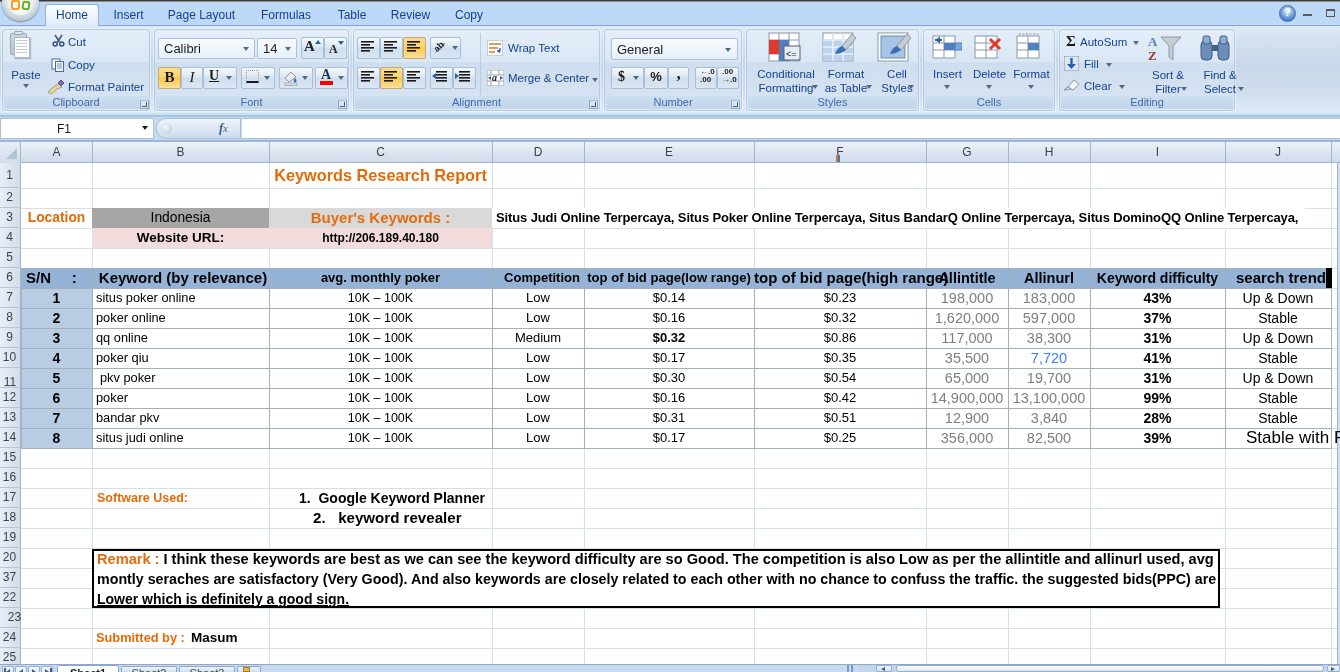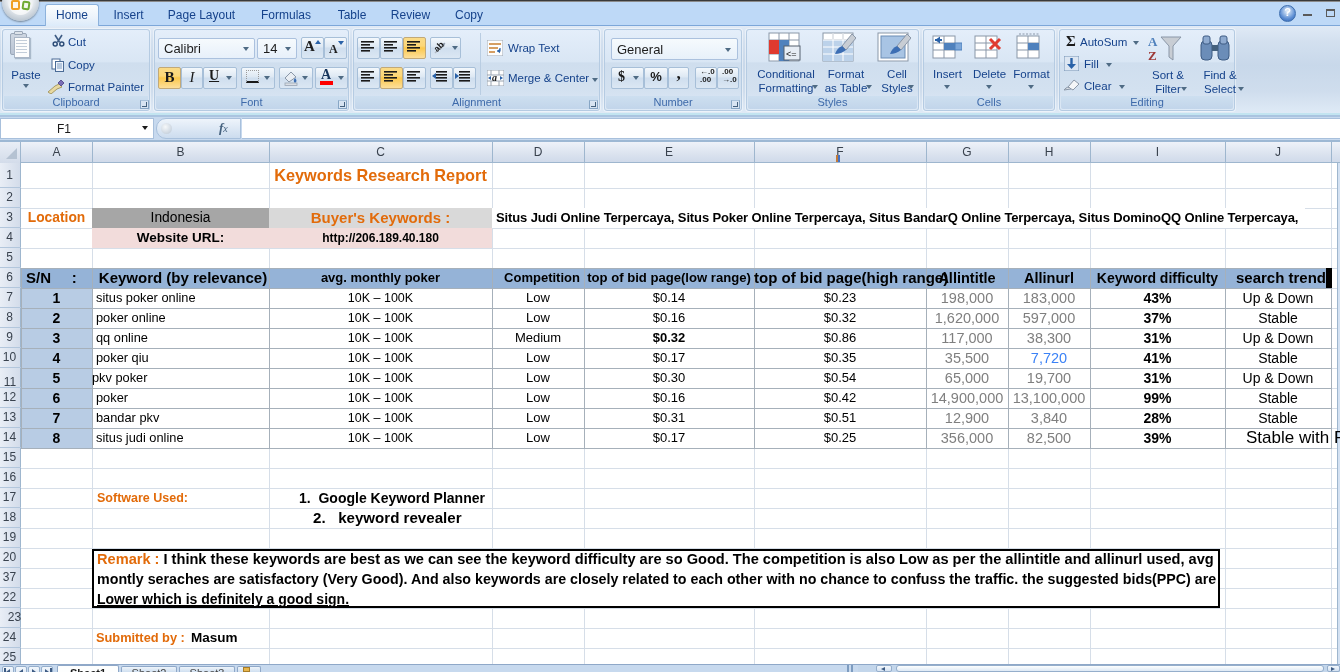--- a/index.html
+++ b/index.html
@@ -516,21 +516,21 @@
 <div class="tx " style="left:92px;top:348px;width:177px;line-height:20px;font-size:12.8px;padding-left:4px">poker qiu</div>
 <div class="tx c" style="left:269px;top:348px;width:223px;line-height:20px;font-size:12.5px;">10K – 100K</div>
 <div class="tx c" style="left:492px;top:348px;width:92px;line-height:20px;font-size:13px;">Low</div>
 <div class="tx c" style="left:584px;top:348px;width:170px;line-height:20px;font-size:13px;">$0.17</div>
 <div class="tx c" style="left:754px;top:348px;width:172px;line-height:20px;font-size:13px;">$0.35</div>
 <div class="tx c" style="left:926px;top:348px;width:82px;line-height:20px;font-size:14.5px;color:#7f7f7f">35,500</div>
 <div class="tx c" style="left:1008px;top:348px;width:82px;line-height:20px;font-size:14.5px;color:#3b82f6">7,720</div>
 <div class="tx c b" style="left:1090px;top:348px;width:135px;line-height:20px;font-size:14px;">41%</div>
 <div class="tx c" style="left:1225px;top:348px;width:106px;line-height:20px;font-size:14px;">Stable</div>
 <div class="tx c b" style="left:21px;top:368px;width:71px;line-height:20px;font-size:14px;">5</div>
-<div class="tx " style="left:92px;top:368px;width:177px;line-height:20px;font-size:12.8px;padding-left:0">pkv poker</div>
+<div class="tx " style="left:92px;top:368px;width:177px;line-height:20px;font-size:12.8px;padding-left:8px">pkv poker</div>
 <div class="tx c" style="left:269px;top:368px;width:223px;line-height:20px;font-size:12.5px;">10K – 100K</div>
 <div class="tx c" style="left:492px;top:368px;width:92px;line-height:20px;font-size:13px;">Low</div>
 <div class="tx c" style="left:584px;top:368px;width:170px;line-height:20px;font-size:13px;">$0.30</div>
 <div class="tx c" style="left:754px;top:368px;width:172px;line-height:20px;font-size:13px;">$0.54</div>
 <div class="tx c" style="left:926px;top:368px;width:82px;line-height:20px;font-size:14.5px;color:#7f7f7f">65,000</div>
 <div class="tx c" style="left:1008px;top:368px;width:82px;line-height:20px;font-size:14.5px;color:#7f7f7f">19,700</div>
 <div class="tx c b" style="left:1090px;top:368px;width:135px;line-height:20px;font-size:14px;">31%</div>
 <div class="tx c" style="left:1225px;top:368px;width:106px;line-height:20px;font-size:14px;">Up &amp; Down</div>
 <div class="tx c b" style="left:21px;top:388px;width:71px;line-height:20px;font-size:14px;">6</div>
 <div class="tx " style="left:92px;top:388px;width:177px;line-height:20px;font-size:12.8px;padding-left:4px">poker</div>

